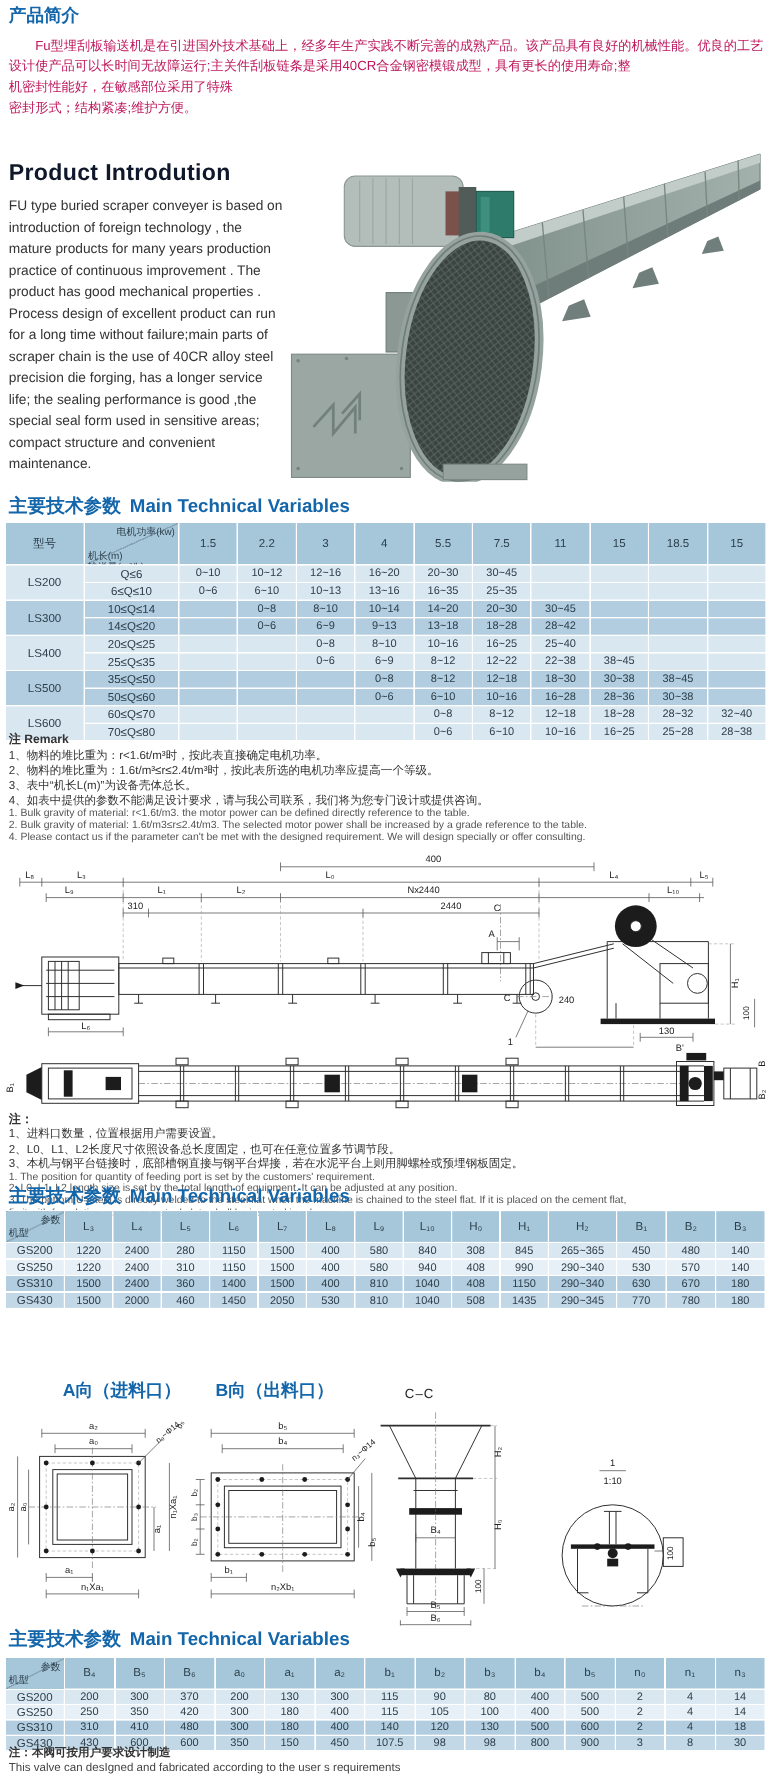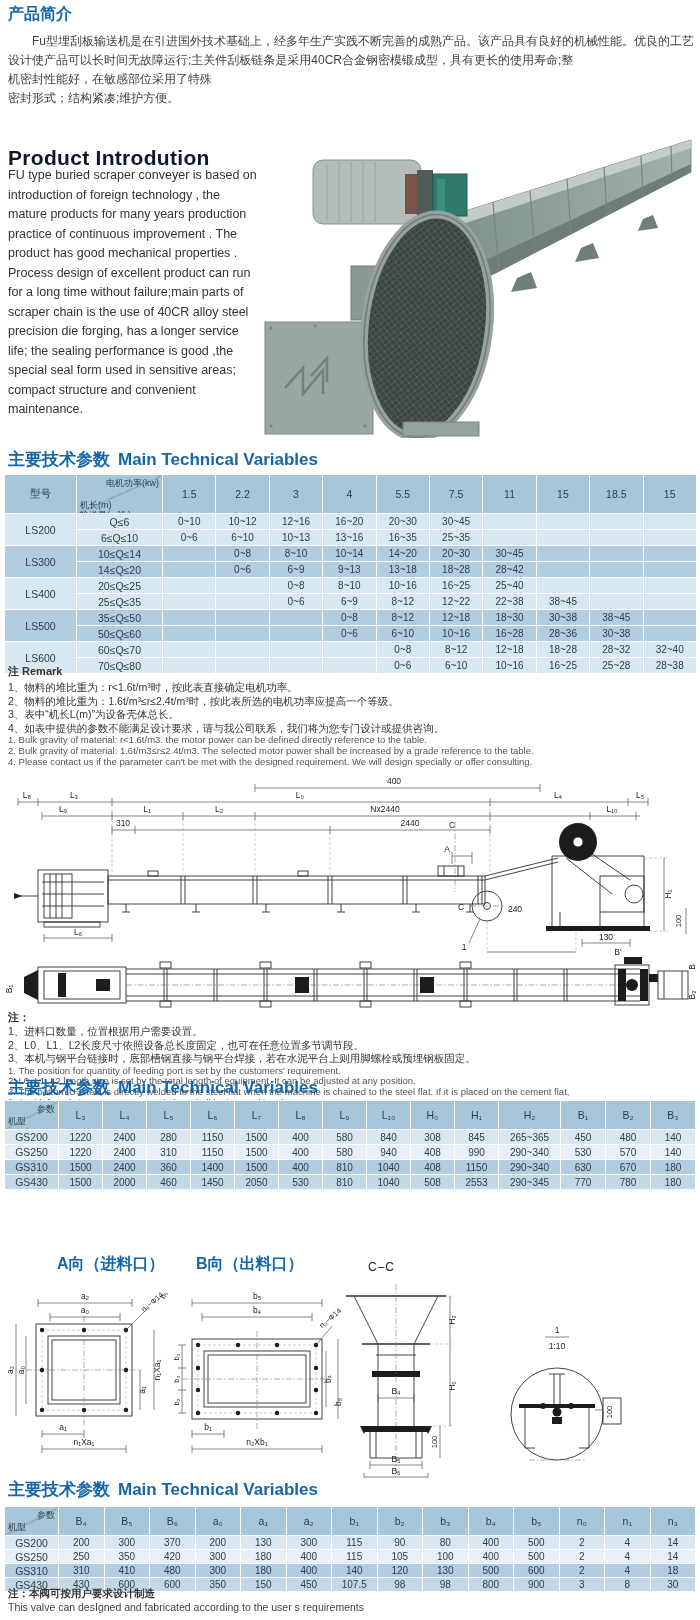--- a/index.html
+++ b/index.html
@@ -5,23 +5,23 @@
   html,body{margin:0;padding:0;background:#fff;}
   .page{position:relative;width:700px;height:1620px;background:#fff;overflow:hidden;
         font-family:"Liberation Sans","DejaVu Sans",sans-serif;color:#222;}
   .abs{position:absolute;}
   
   .cn-title{left:8px;top:4px;font-size:16px;font-weight:bold;color:#1466aa;}
   .en-title{left:8px;top:146px;font-size:21px;font-weight:bold;color:#0f172a;letter-spacing:.3px;}
   .sect-title{font-size:17px;font-weight:bold;color:#1466aa;}
   .sect-title .en{margin-left:8px;}
   
-  .cnpara{left:8px;top:32px;width:688px;font-size:12px;line-height:19px;color:#404040;}
+  .cnpara{left:8px;top:32px;width:688px;font-size:12px;line-height:19px;color:#be185d;}
   .cnpara .ind{text-indent:24px;}
-  .enpara{left:8px;top:166px;width:252px;font-size:12.5px;line-height:19.5px;color:#333;}
+  .enpara{left:8px;top:178px;width:252px;font-size:12.5px;line-height:19.5px;color:#333;}
   
   table{border-collapse:collapse;table-layout:fixed;}
   td,th{border:1px solid #fff;text-align:center;vertical-align:middle;
         font-size:10px;font-weight:normal;color:#2c3e4a;padding:0;overflow:hidden;white-space:nowrap;}
   thead th{background:#a6c7da;}
   .t1{left:4px;top:474px;width:692px;}
   .t1 thead th{height:38px;font-size:10.5px;}
   .t1 td{height:15px;}
   .t2,.t3{left:4px;top:1100px;width:691px;}
   .t3{top:1506px;}
@@ -625,21 +625,21 @@
           <td class="model">GS430</td>
           <td>1500</td>
           <td>2000</td>
           <td>460</td>
           <td>1450</td>
           <td>2050</td>
           <td>530</td>
           <td>810</td>
           <td>1040</td>
           <td>508</td>
-          <td>2553</td>
+          <td>1435</td>
           <td>290~345</td>
           <td>770</td>
           <td>780</td>
           <td>180</td>
         </tr>
       </tbody>
   </table>
 
   <div class="abs ptitle pa">A向（进料口）</div>
   <div class="abs ptitle pb">B向（出料口）</div>

